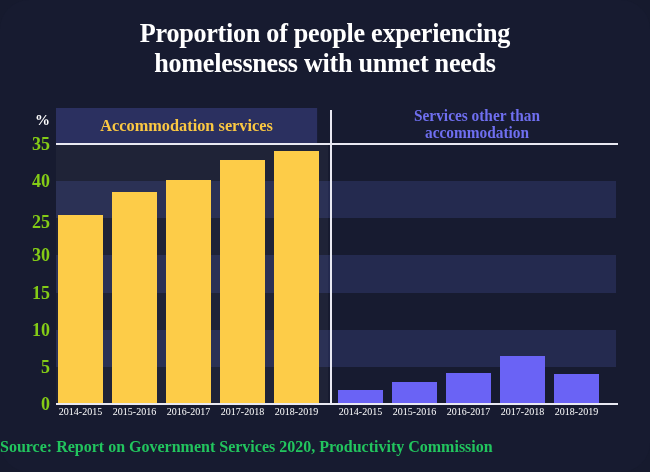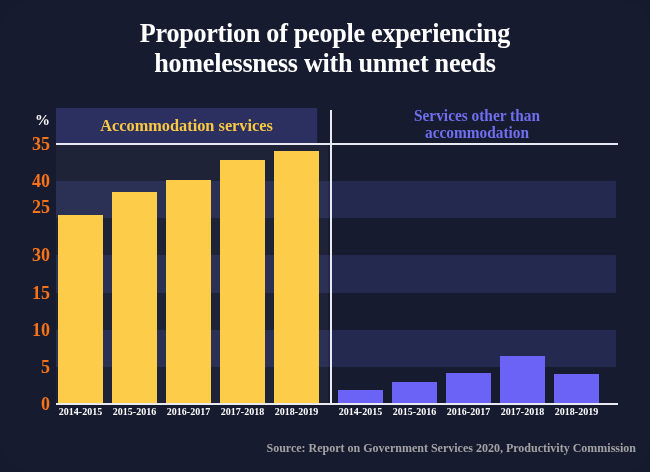--- a/index.html
+++ b/index.html
@@ -92,21 +92,21 @@
   
   .ylabel-pct{
     position:absolute;left:24px;top:112px;width:26px;
     text-align:right;
     color:#ffffff;font-weight:bold;font-size:15px;
     font-family:"Liberation Serif", serif;
   }
   .ytick{
     position:absolute;left:16px;width:34px;
     text-align:right;
-    color:#f97316;font-weight:bold;font-size:18px;
+    color:#84cc16;font-weight:bold;font-size:18px;
     font-family:"Liberation Serif", serif;
     transform:translateY(-50%);
   }
 
   
   .bars{
     position:absolute;left:0;top:0;width:100%;height:100%;
   }
   .bar{
     position:absolute;bottom:0;
@@ -114,31 +114,31 @@
   .bar.accom{background:#fdcc48;}
   .bar.other{background:#6a63f5;}
 
   
   .xlabels{
     position:absolute;left:56px;top:406px;width:562px;height:20px;
   }
   .xlab{
     position:absolute;top:0;
     text-align:center;
-    color:#ffffff;font-weight:bold;font-size:10px;
+    color:#ffffff;font-weight:normal;font-size:10px;
     font-family:"Liberation Serif", serif;
     white-space:nowrap;
   }
 
   
   .source{
     position:absolute;left:0;right:14px;bottom:16px;
-    text-align:right;
-    color:#a3a3a3;
-    font-weight:bold;font-size:12px;
+    text-align:left;
+    color:#22c55e;
+    font-weight:bold;font-size:16px;
     font-family:"Liberation Serif", serif;
   }
 </style>
 </head>
 <body>
 
 <div id="chart-root">
 
   <div class="title-block">
     <span class="title-line">Proportion of people experiencing</span>
@@ -181,21 +181,21 @@
       </div>
   </div>
 
   <div class="axis-top"></div>
   <div class="axis-base"></div>
   <div class="divider"></div>
 
   <div id="yticks">
       <div class="ytick" style="top: 144px;">35</div>
       <div class="ytick" style="top: 181.143px;">40</div>
-      <div class="ytick" style="top: 207px;">25</div>
+      <div class="ytick" style="top: 222px;">25</div>
       <div class="ytick" style="top: 255.429px;">30</div>
       <div class="ytick" style="top: 292.571px;">15</div>
       <div class="ytick" style="top: 329.714px;">10</div>
       <div class="ytick" style="top: 366.857px;">5</div>
       <div class="ytick" style="top: 404px;">0</div>
     </div>
   <div class="xlabels" id="xlabels">
       <div class="xlab" style="left: -4px; width: 57px;">2014-2015</div>
       <div class="xlab" style="left: 50px; width: 57px;">2015-2016</div>
       <div class="xlab" style="left: 104px; width: 57px;">2016-2017</div>

